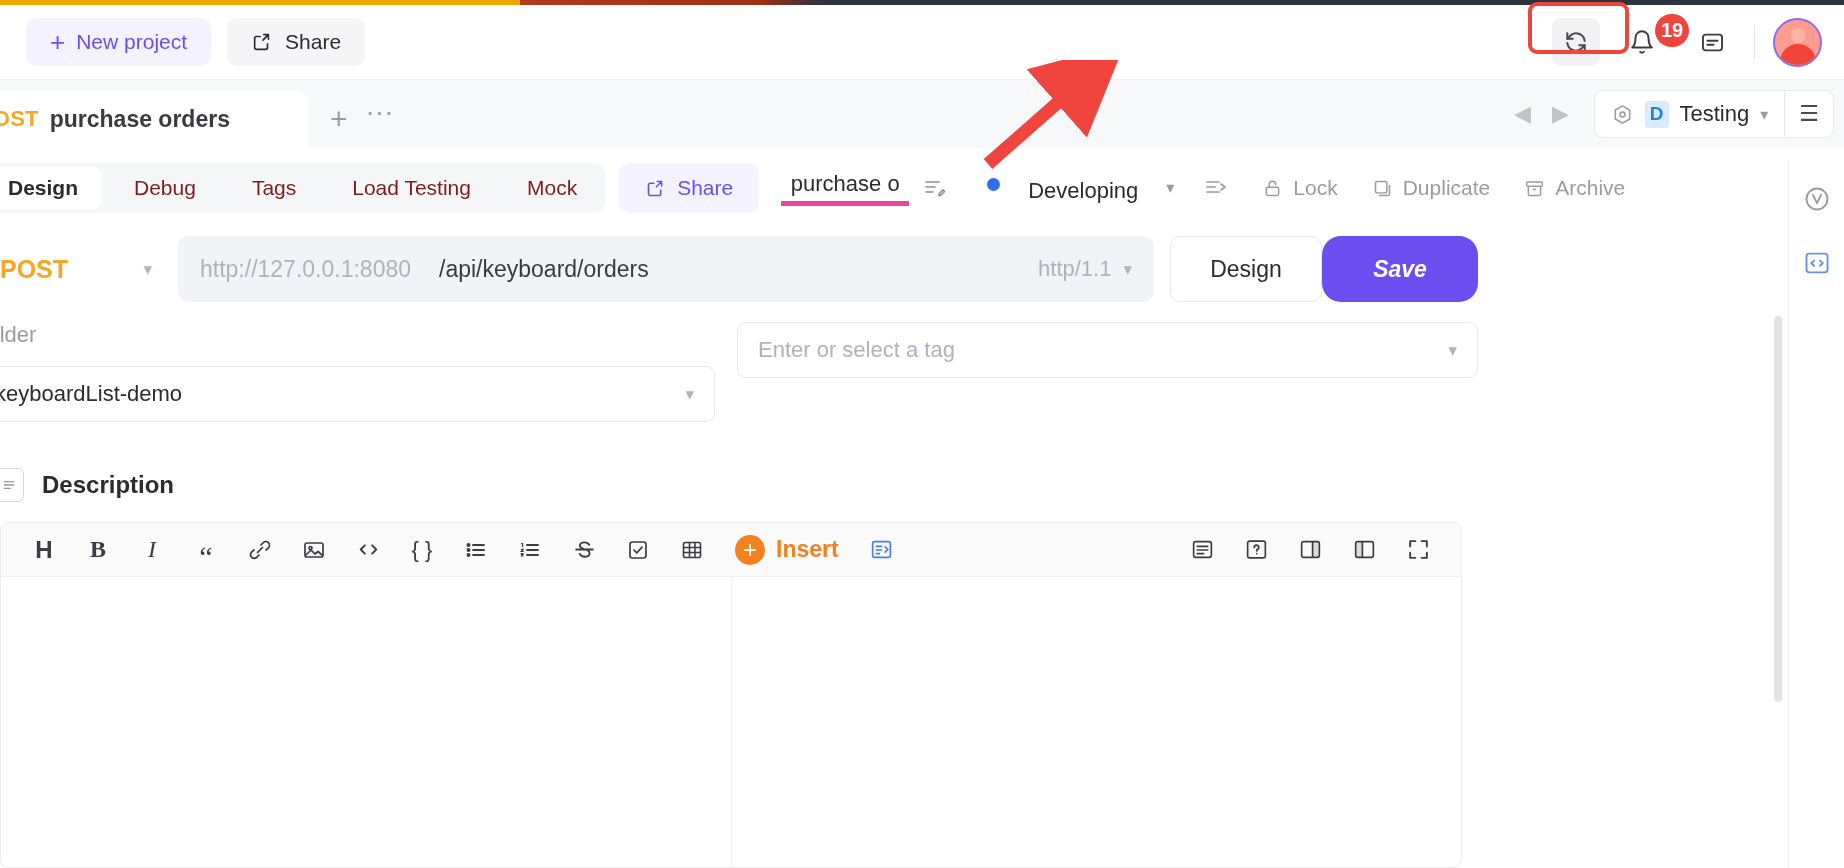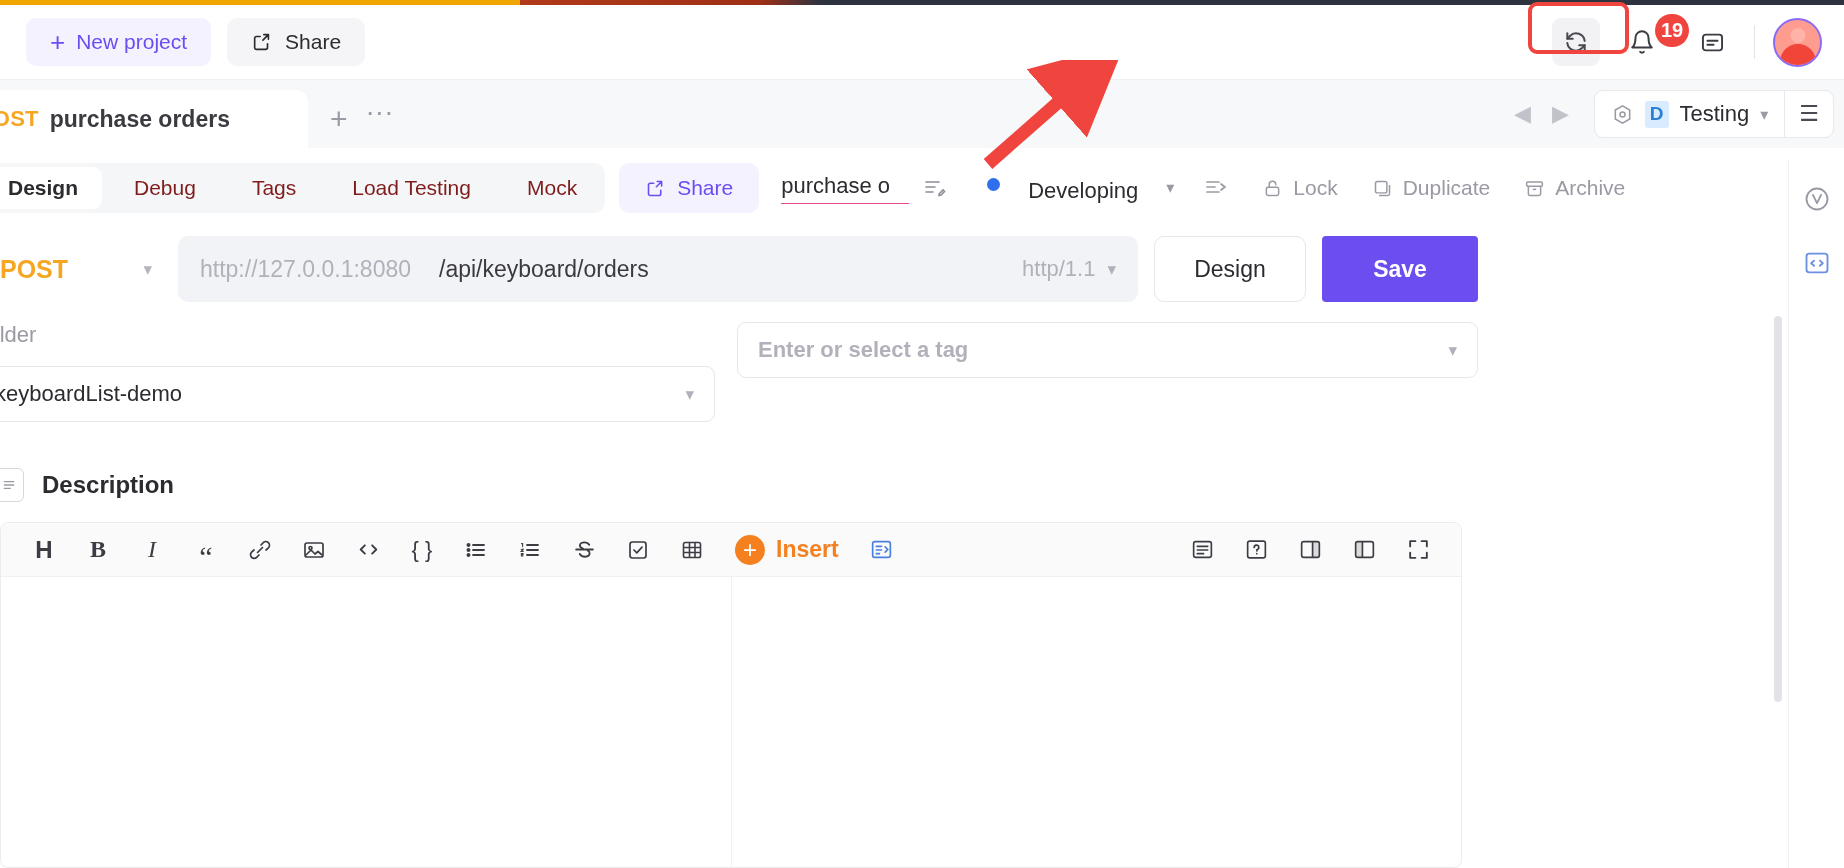--- a/index.html
+++ b/index.html
@@ -139,22 +139,22 @@
   .share-pill {
     display: flex; align-items: center; gap: 11px;
     background: #f4f2ff; color: #6c4df0;
     border-radius: 11px; height: 50px; padding: 0 26px;
     font-size: 21px; margin-left: 14px; cursor: pointer;
   }
   .name-field {
     display: flex; align-items: center; gap: 14px; margin-left: 22px;
   }
   .name-text {
-    font-size: 22px; color: #2b2b30; border-bottom: 1px solid #ec4899;
-    padding-bottom: 4px; min-width: 128px; cursor: text;
+    font-size: 22px; color: #2b2b30; border-bottom: 5px solid #ec4899;
+    padding-bottom: 4px; min-width: 128px; cursor: text; text-align: center;
   }
   .status-pill {
     display: flex; gap: 28px; margin-left: 40px; cursor: pointer; margin-top: 6px;
   }
   .status-dot { width: 13px; height: 13px; border-radius: 50%; background: #2f6fed; }
   .status-text { font-size: 22px; color: #2b2b30; }
   .tool-link {
     display: flex; align-items: center; gap: 10px;
     font-size: 21px; color: #9a9aa4; margin-left: 34px; cursor: pointer; white-space: nowrap;
   }
@@ -191,36 +191,36 @@
   .proto { margin-left: auto; display: flex; align-items: center; gap: 12px; cursor: pointer; }
   .proto-text { color: #b1b1bb; font-size: 22px; }
   .proto-caret { color: #b1b1bb; font-size: 17px; }
   .btn-preview {
     width: 152px; height: 66px; margin-left: 16px;
     background: #ffffff; border: 1px solid #e6e6eb; border-radius: 10px;
     display: flex; align-items: center; justify-content: center;
     font-size: 23px; color: #2b2b30; cursor: pointer;
   }
   .btn-save {
-    width: 156px; height: 66px; margin-left: 16px;
-    background: #6c4df0; border-radius: 4px;
+    width: 156px; height: 66px; 
+    background: #6c4df0; border-radius: 19px;
     display: flex; align-items: center; justify-content: center;
-    font-size: 23px; color: #fff; font-weight: 600; cursor: pointer;
+    font-size: 23px; color: #fff; font-weight: 600; cursor: pointer; font-style: italic;
   }
 
   
   .fields { position: absolute; top: 322px; left: 0; width: 1478px; display: flex; gap: 22px; }
   .field-col { flex: 1; }
   .field-label { font-size: 22px; color: #9a9aa4; margin-bottom: 18px; }
   .select-box {
     height: 56px; border: 1px solid #e6e6eb; border-radius: 9px;
     display: flex; align-items: center; padding: 0 20px; cursor: pointer; background: #fff;
   }
   .select-value { font-size: 22px; color: #2b2b30; }
-  .select-placeholder { font-size: 22px; color: #b1b1bb; font-weight: bold; }
+  .select-placeholder { font-size: 22px; color: #b1b1bb; }
   .select-caret { margin-left: auto; color: #b1b1bb; font-size: 17px; }
   .folder-col { margin-left: -26px; }
 
   
   .desc-head {
     position: absolute; top: 468px; left: -6px;
     display: flex; align-items: center; gap: 18px;
   }
   .desc-icon {
     width: 30px; height: 34px; border: 1px solid #d7d7de; border-radius: 6px;

